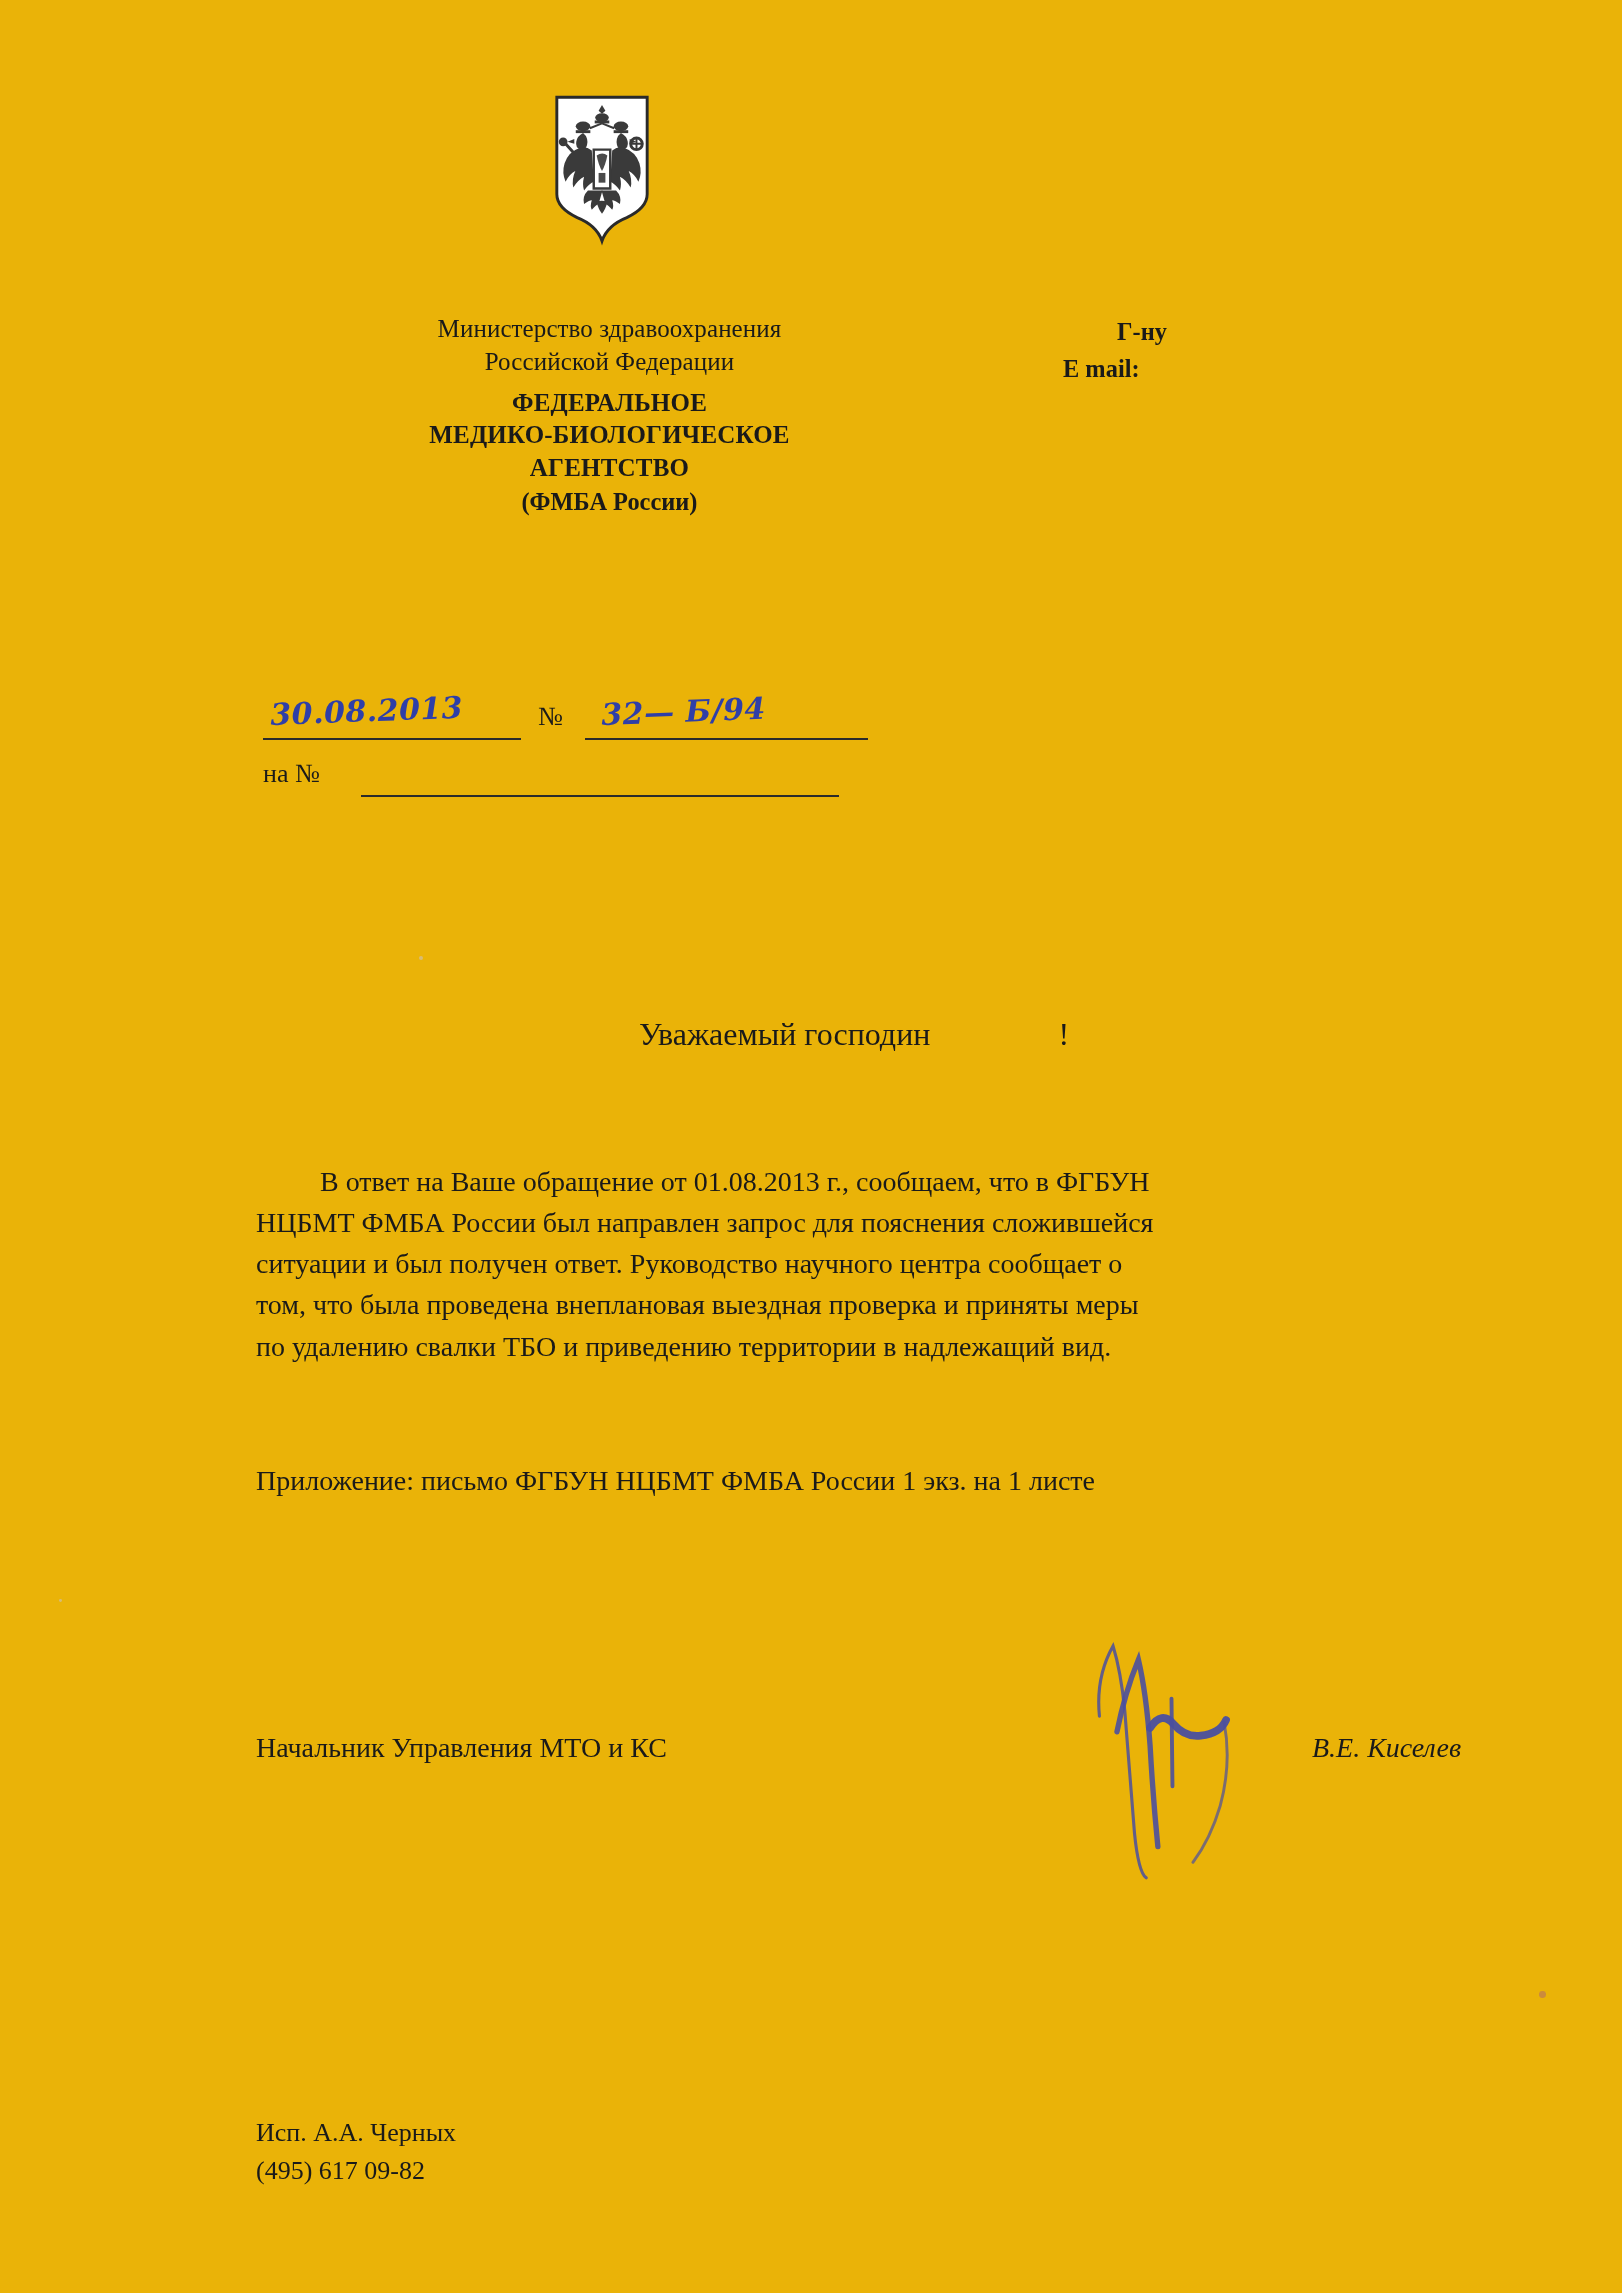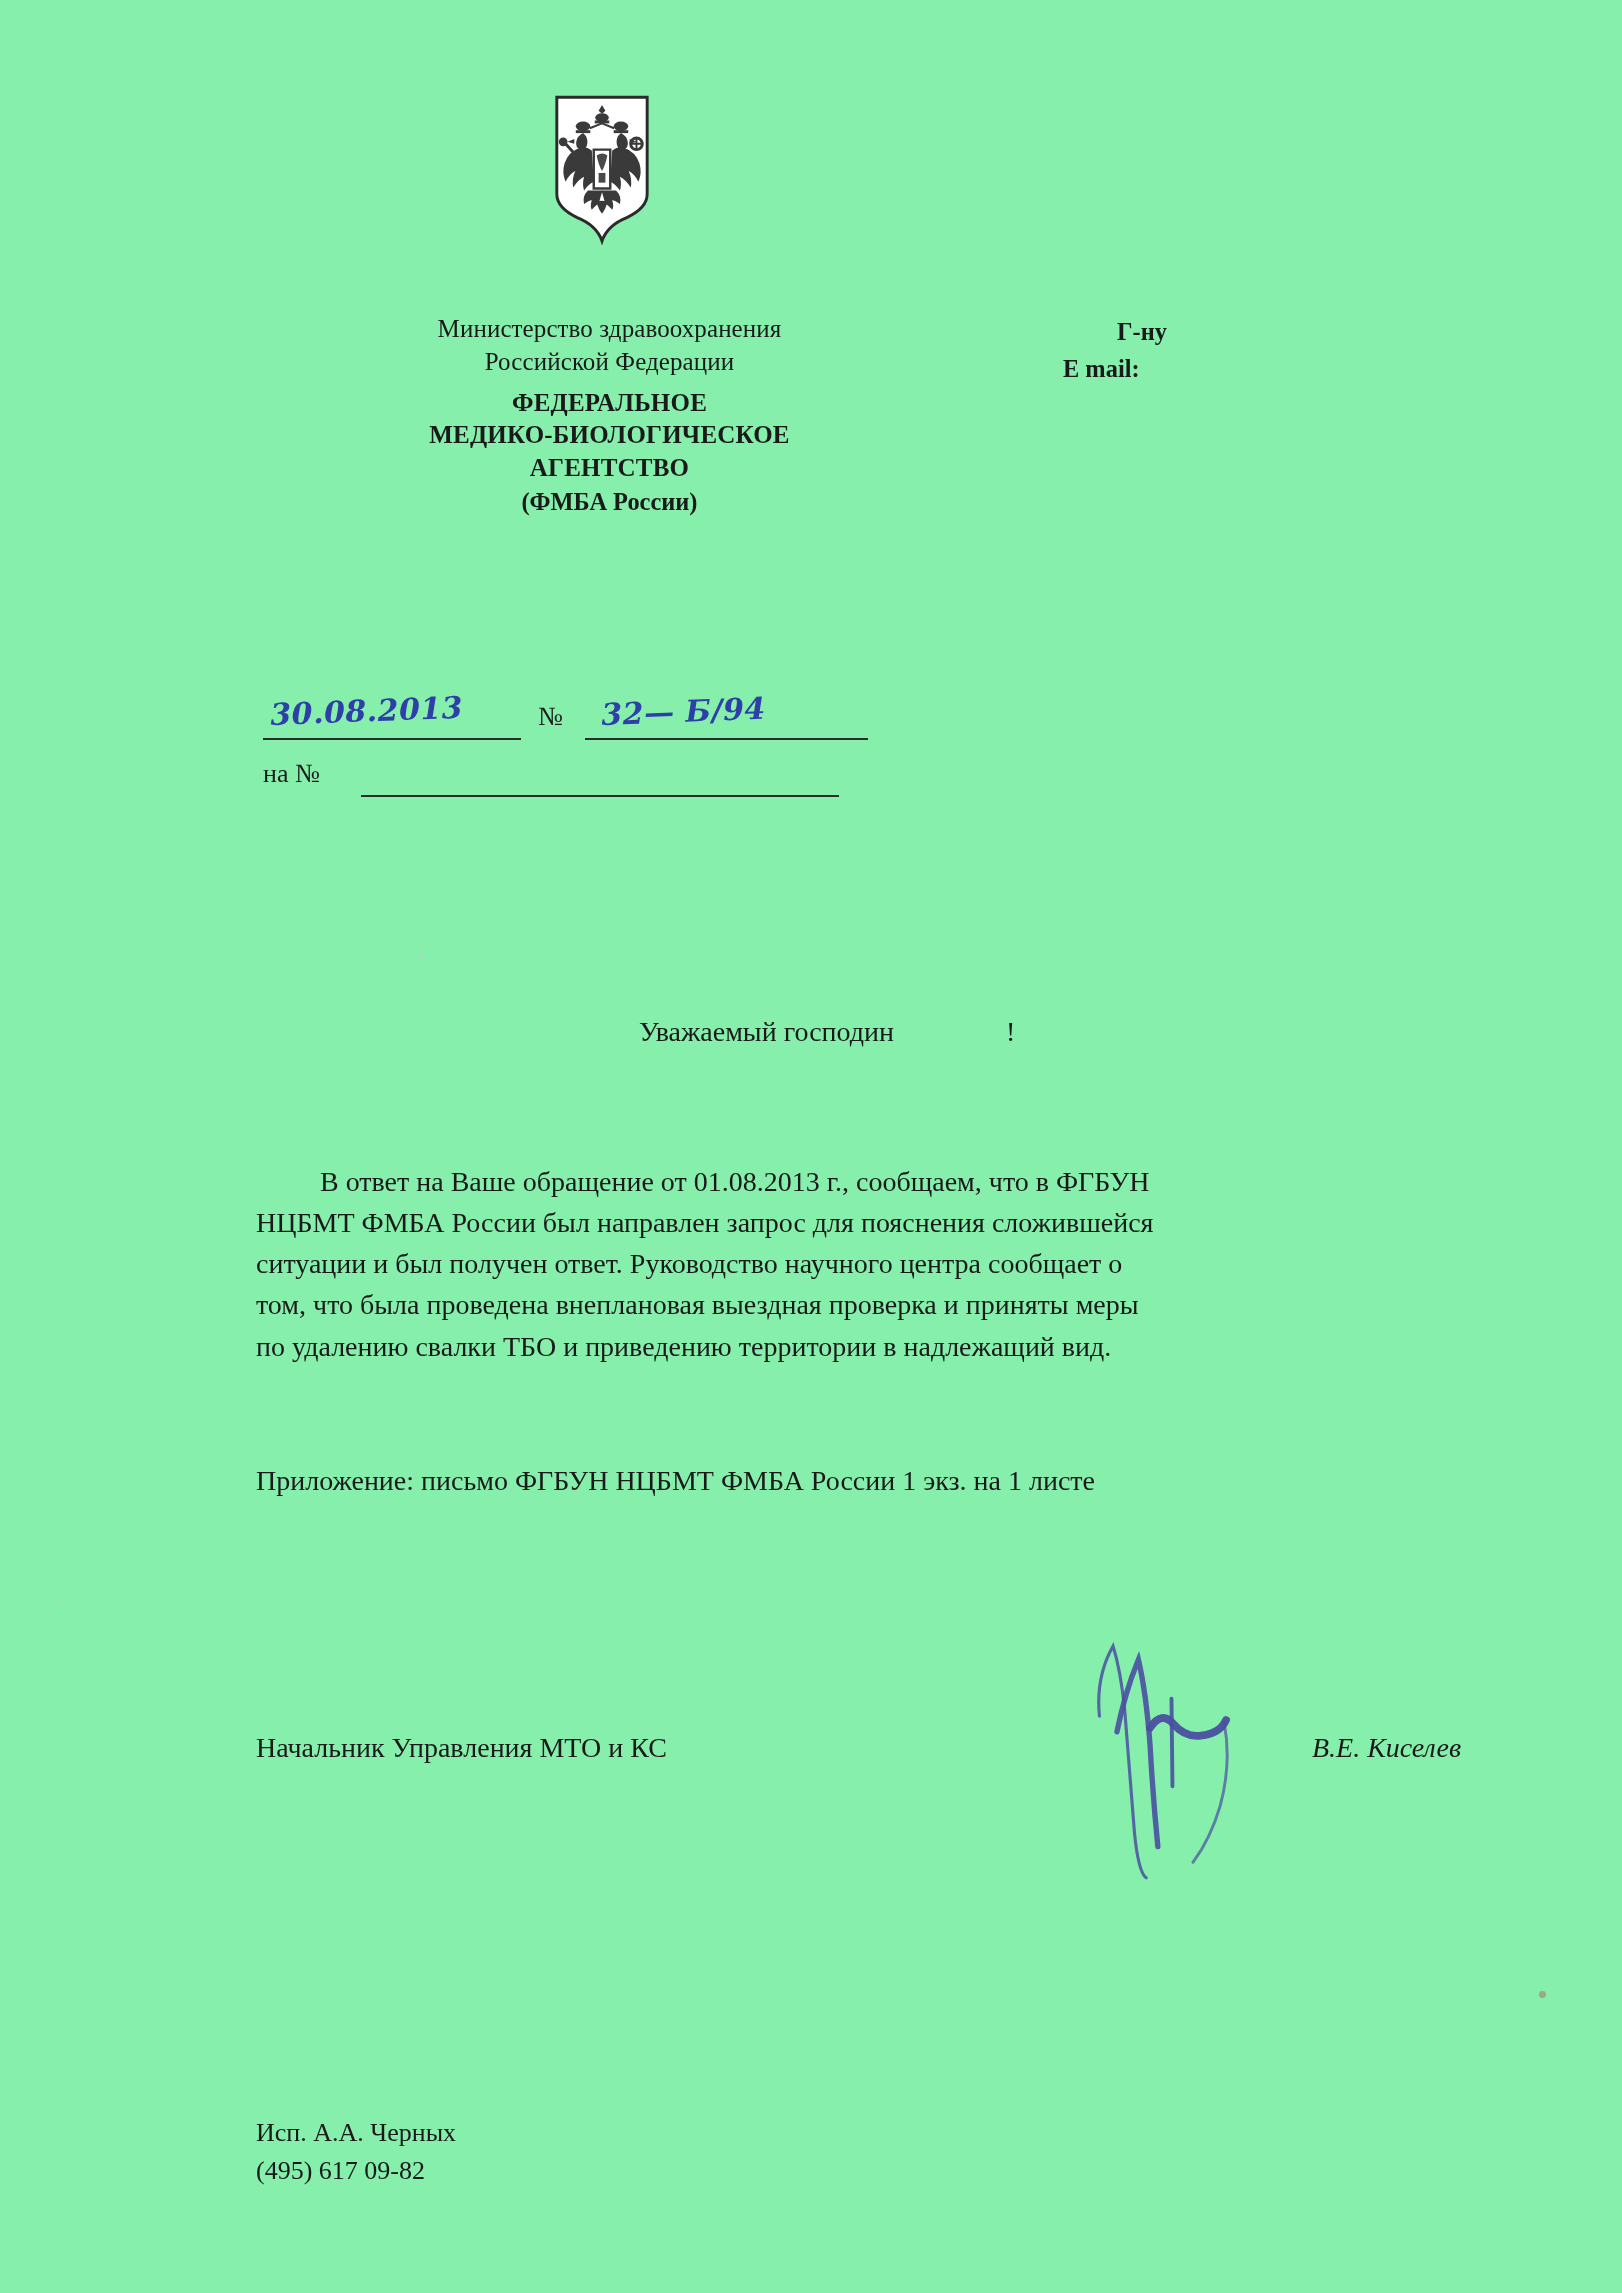--- a/index.html
+++ b/index.html
@@ -12,21 +12,21 @@
     width: 1623px;
     height: 2294px;
     position: relative;
     font-family: "Liberation Serif", "DejaVu Serif", serif;
     color: #1a1a1a;
     overflow: hidden;
   }
   .page {
     position: absolute;
     inset: 0;
-    background: #86efac;
+    background: #eab308;
   }
 
   
   .emblem-wrap {
     position: absolute;
     left: 551px;
     top: 93px;
     width: 102px;
     height: 156px;
   }
@@ -123,21 +123,21 @@
     white-space: nowrap;
   }
   .hand-date { left: 7.8px; }
   .hand-num  { left: 339px; }
 
   
   .salutation {
     position: absolute;
     left: 639px;
     top: 1016px;
-    font-size: 28px;
+    font-size: 32px;
     white-space: pre;
   }
 
   
   .body-text {
     position: absolute;
     left: 256px;
     top: 1153px;
     width: 1161px;
     font-size: 28px;

